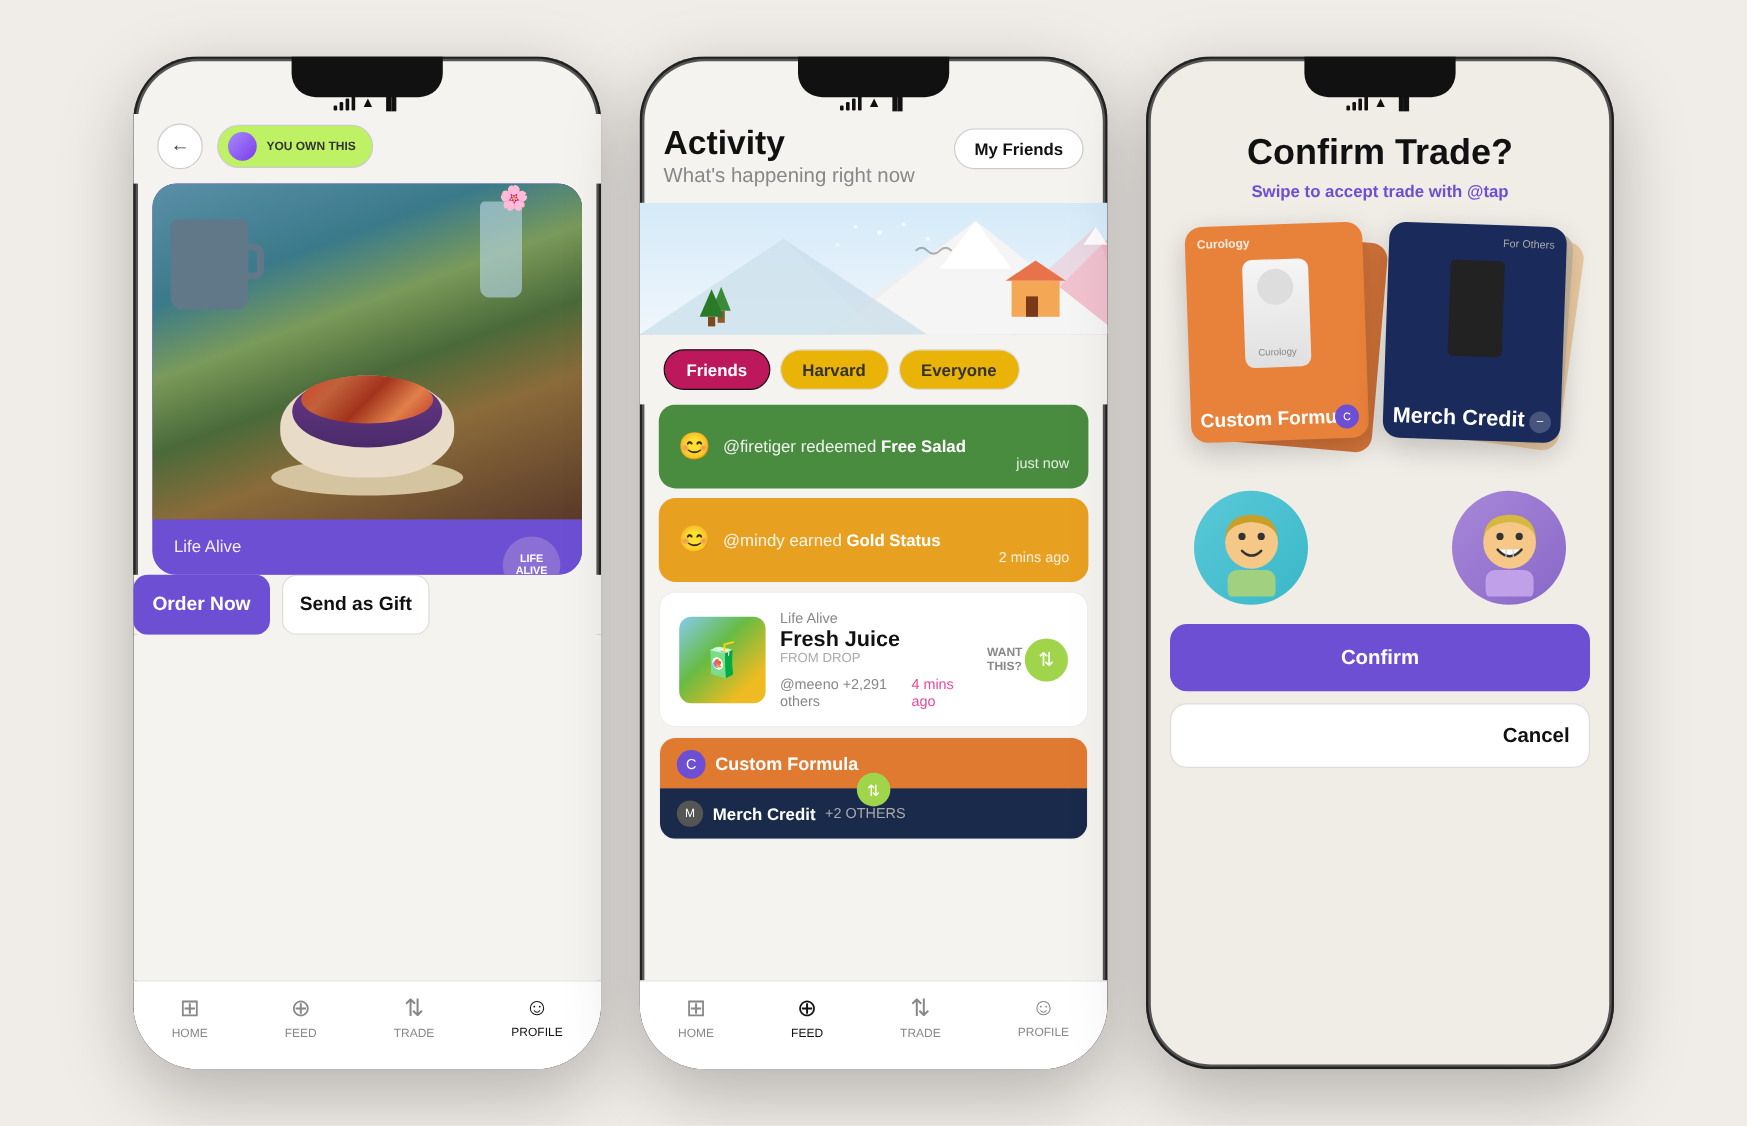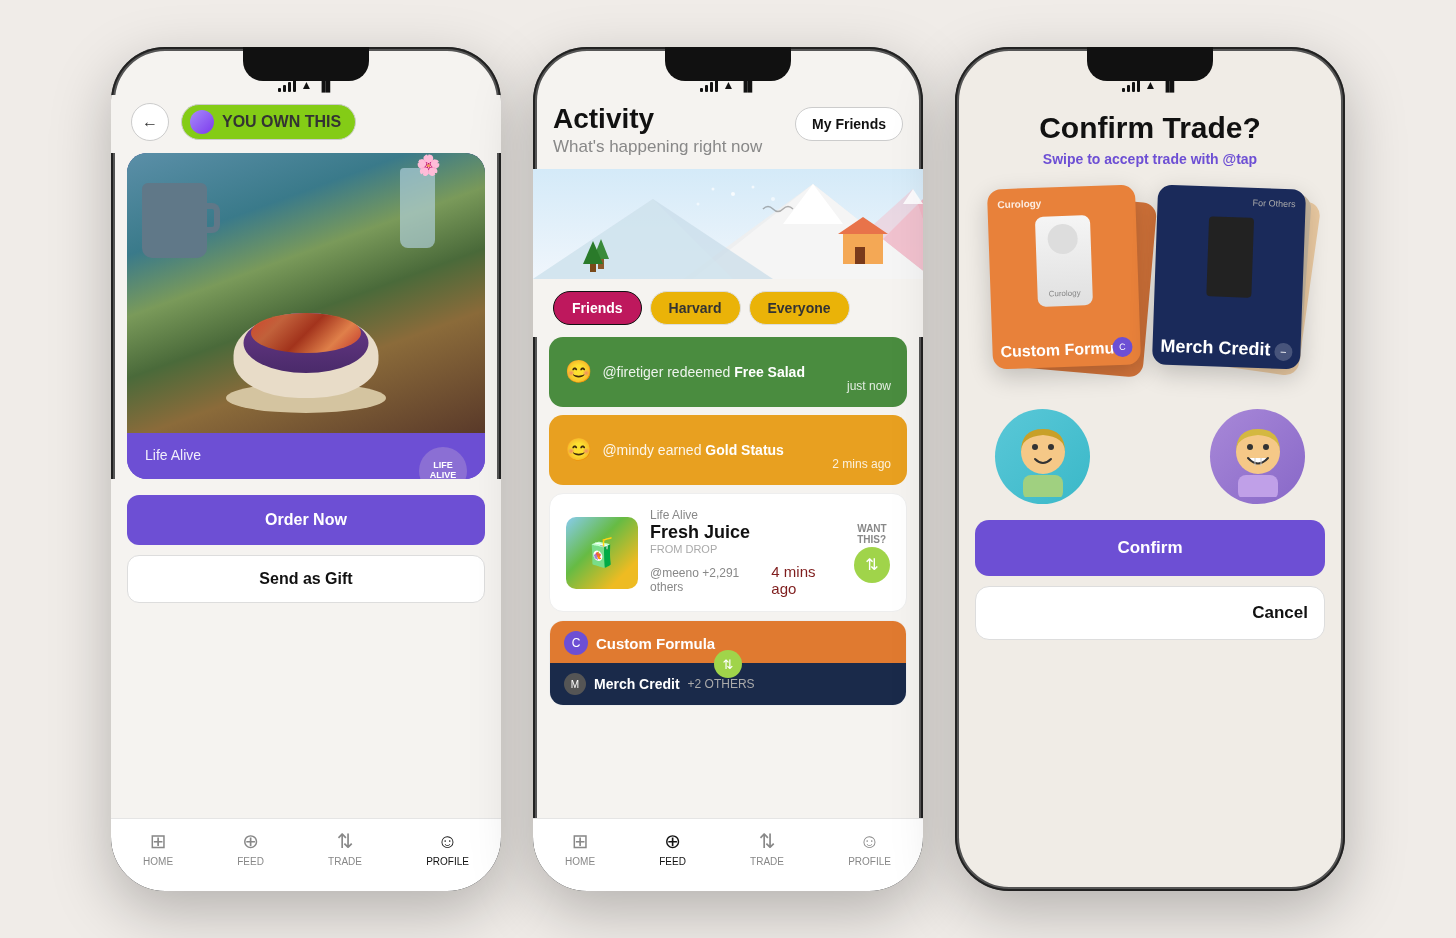--- a/index.html
+++ b/index.html
@@ -104,22 +104,22 @@
       border: 1.5px solid #ccc;
       display: flex; align-items: center; justify-content: center;
       font-size: 16px; color: #333; background: #fff;
       cursor: pointer;
     }
     .owner-badge {
       display: flex; align-items: center; gap: 8px;
       border: 1.5px solid #ccc;
       border-radius: 20px;
       padding: 5px 14px 5px 8px;
-      background: #84cc16;
-      font-size: 16px; font-weight: 700; color: #333;
+      background: #bef264;
+      font-size: 10px; font-weight: 700; color: #333;
     }
     .owner-avatar {
       width: 24px; height: 24px; border-radius: 50%;
       background: linear-gradient(135deg, #a78bfa, #7c3aed);
     }
 
     .p1-card {
       margin: 0 16px;
       border-radius: 20px;
       overflow: hidden;
@@ -146,23 +146,22 @@
       right: 18px; top: 14px;
       width: 48px; height: 48px;
       border-radius: 50%;
       background: #8b6fd4;
       display: flex; align-items: center; justify-content: center;
       font-size: 9px; font-weight: 700; color: #fff;
       text-align: center; line-height: 1.1;
     }
 
     .p1-actions {
-      padding: 16px;
-      display: flex;
-      flex-direction: column;
+      display: flex;
+      flex-direction: row;
       gap: 10px;
       background: #f5f3f0;
     }
     .btn-order {
       background: #6d4fd4;
       color: #fff;
       border: none;
       border-radius: 12px;
       padding: 16px;
       font-size: 16px;
@@ -274,40 +273,40 @@
       align-items: center;
       gap: 12px;
       border: 1px solid #eee;
     }
     .activity-card-info { flex: 1; }
     .card-merchant { font-size: 12px; color: #888; font-weight: 500; }
     .card-title { font-size: 18px; font-weight: 800; color: #111; }
     .card-from { font-size: 11px; color: #aaa; font-weight: 500; }
     .want-btn {
       display: flex;
-      flex-direction: column;
+      flex-direction: row;
       align-items: center;
       gap: 2px;
     }
     .want-label { font-size: 10px; font-weight: 600; color: #888; }
     .swap-circle {
       width: 36px; height: 36px;
       border-radius: 50%;
       background: #a0d44a;
       display: flex; align-items: center; justify-content: center;
       font-size: 16px; color: #fff;
     }
     .card-footer {
       display: flex;
       align-items: center;
       justify-content: space-between;
       margin-top: 8px;
     }
     .card-users { font-size: 12px; color: #888; }
-    .card-time { font-size: 15px; color: #7f1d1d; }
+    .card-time { font-size: 12px; color: #ec4899; }
 
     .trade-card {
       background: #fff;
       border-radius: 14px;
       overflow: hidden;
       border: 1px solid #eee;
     }
     .trade-top {
       background: #e07a30;
       padding: 10px 14px;

